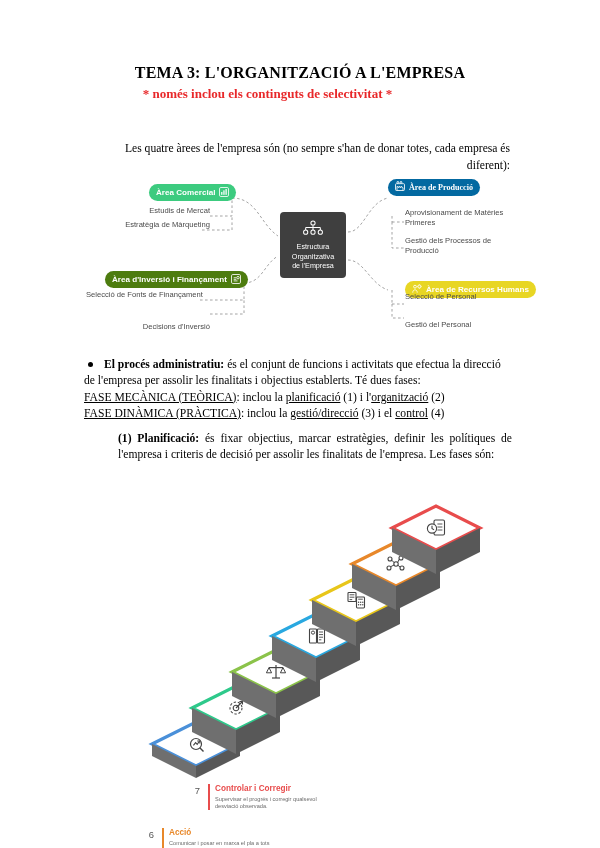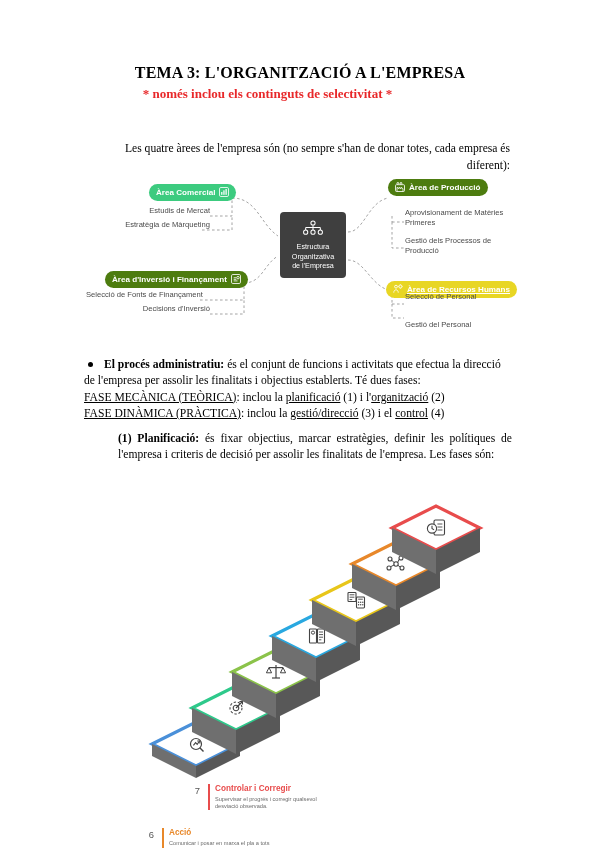--- a/index.html
+++ b/index.html
@@ -31,21 +31,21 @@
   .pill{
     position:absolute;border-radius:9px;color:#fff;
     font-family:"Liberation Sans", sans-serif;
     font-size:8.1px;font-weight:bold;white-space:nowrap;
     display:flex;align-items:center;gap:4px;
     padding:3px 7px;box-sizing:border-box;height:17px;
   }
   .pill .ic{display:inline-block;line-height:1;font-size:9.5px;}
   .pill.green{background:#3ccb7f;}
   .pill.blue{background:#4d7c0f;}
-  .pill.purple{background:#4d7c0f;}
+  .pill.purple{background:#0369a1;font-family:Liberation Serif, serif;}
   .pill.yellow{background:#e8d624;color:#fff;}
 
   .sub{
     position:absolute;font-family:"Liberation Sans", sans-serif;
     font-size:7.6px;color:#4a4a4a;line-height:10px;white-space:nowrap;
   }
   .sub.r{text-align:right;}
   .sub.wrap{white-space:normal;width:108px;}
 
   .hub{
@@ -145,21 +145,21 @@
       <span>Àrea d'Inversió i Finançament</span>
       <span class="ic">
         <svg width="10" height="10" viewBox="0 0 12 12">
             <rect x="0.6" y="0.6" width="10.8" height="10.8" rx="1.6" fill="none" stroke="#fff" stroke-width="1"></rect>
             <path d="M3.2 4.5 h3.2 M3.2 6.4 h3.2 M3.2 8.3 h4.6" stroke="#fff" stroke-width="1" fill="none"></path>
             <circle cx="8.4" cy="4.4" r="1.5" fill="none" stroke="#fff" stroke-width="1"></circle>
           </svg>
       </span>
     </div>
     <div class="sub r" style="left:-6px;top:112px;width:114px;">Selecció de Fonts de Finançament</div>
-    <div class="sub r" style="left:4px;top:126px;width:114px;">Decisions d'Inversió</div>
+    <div class="sub r" style="left:4px;top:144px;width:114px;">Decisions d'Inversió</div>
 
     <div class="hub">
       <span class="hubicon">
         <svg width="22" height="17" viewBox="0 0 24 18">
           <circle cx="12" cy="3" r="2.3" fill="none" stroke="#fff" stroke-width="1.1"></circle>
           <path d="M12 5.5 V8 M4 8 H20 M4 8 V10.5 M12 8 V10.5 M20 8 V10.5" fill="none" stroke="#fff" stroke-width="1.1"></path>
           <circle cx="4" cy="13" r="2.3" fill="none" stroke="#fff" stroke-width="1.1"></circle>
           <circle cx="12" cy="13" r="2.3" fill="none" stroke="#fff" stroke-width="1.1"></circle>
           <circle cx="20" cy="13" r="2.3" fill="none" stroke="#fff" stroke-width="1.1"></circle>
         </svg>
@@ -176,21 +176,21 @@
             <path d="M2.4 11.4 V6.4 l2.4 1.6 V6.4 l2.4 1.6 V6.4 l2.4 1.6 V11.4" fill="none" stroke="#fff" stroke-width="1"></path>
             <circle cx="3.4" cy="1.6" r="1.1" fill="none" stroke="#fff" stroke-width="1"></circle>
             <circle cx="7.2" cy="1.6" r="1.1" fill="none" stroke="#fff" stroke-width="1"></circle>
           </svg>
       </span>
       <span>Àrea de Producció</span>
     </div>
     <div class="sub wrap" style="left:313px;top:30px;">Aprovisionament de Matèries Primeres</div>
     <div class="sub wrap" style="left:313px;top:58px;">Gestió dels Processos de Producció</div>
 
-    <div class="pill yellow" style="left:294px;top:103px;text-decoration:underline;">
+    <div class="pill yellow" style="left:313px;top:103px;">
       <span class="ic">
         <svg width="10" height="10" viewBox="0 0 12 12">
             <circle cx="3.6" cy="3.2" r="1.7" fill="none" stroke="#fff" stroke-width="1"></circle>
             <path d="M0.9 10.4 c0-2.1 1.2-3.4 2.7-3.4 s2.7 1.3 2.7 3.4" fill="none" stroke="#fff" stroke-width="1"></path>
             <circle cx="8.9" cy="3.0" r="1.9" fill="none" stroke="#fff" stroke-width="1"></circle>
             <path d="M8.9 0.6 v1 M8.9 4.4 v1 M6.5 3 h1 M10.3 3 h1" stroke="#fff" stroke-width="0.9"></path>
           </svg>
       </span>
       <span>Àrea de Recursos Humans</span>
     </div>

